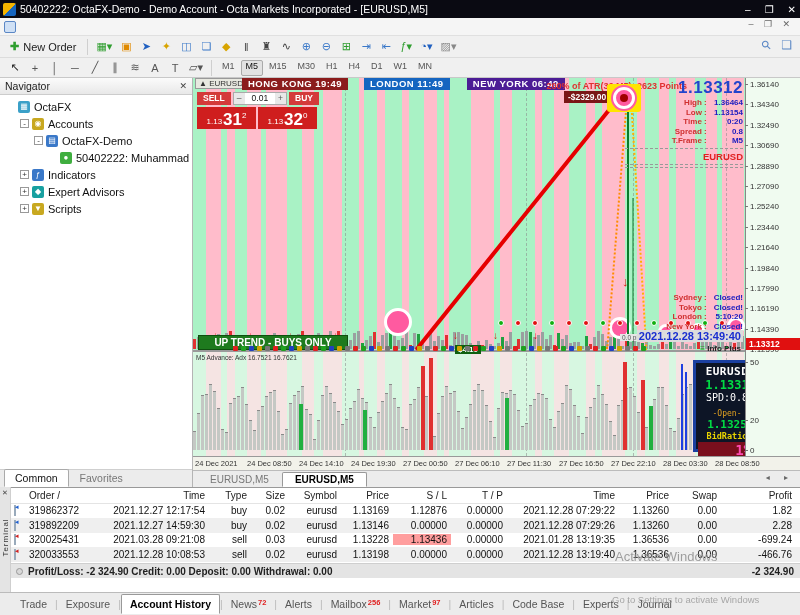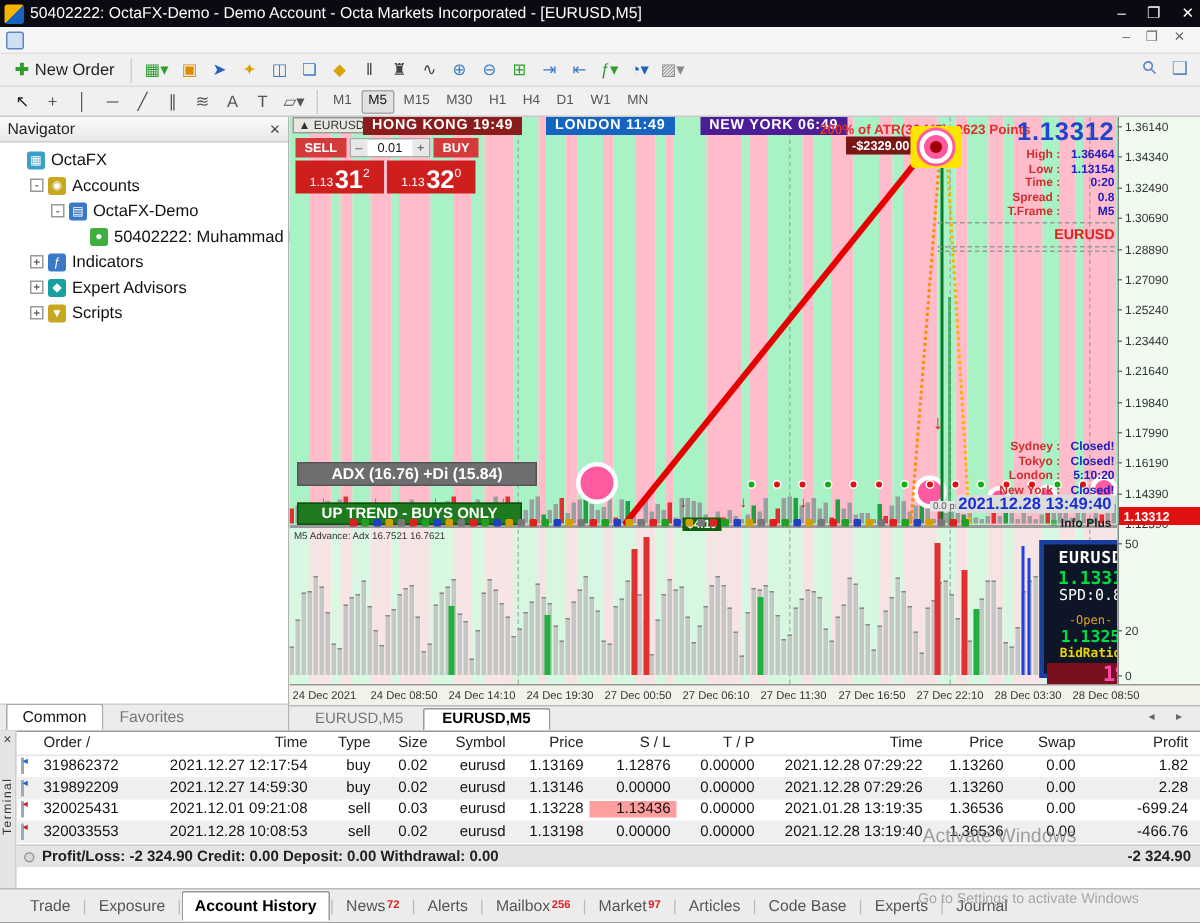--- a/index.html
+++ b/index.html
@@ -760,21 +760,20 @@
       </div>
       <div class="sess-status" id="sess-status">
           <div class="info-row"><span class="lbl">Sydney : </span><span class="val">Closed!</span></div>
           <div class="info-row"><span class="lbl">Tokyo : </span><span class="val">Closed!</span></div>
           <div class="info-row"><span class="lbl">London : </span><span class="val">5:10:20</span></div>
           <div class="info-row"><span class="lbl">New York : </span><span class="val">Closed!</span></div>
         </div>
       <div class="pips-note">0.0 pips | 8.. |</div>
       <div class="stamp">2021.12.28 13:49:40</div>
 
-      <div class="adx-bar">ADX (16.76)   +Di (15.84)</div>
       <div class="trend-banner">UP TREND - BUYS ONLY</div>
       <div class="price-lbl-sm">$4.10</div>
       <div class="ticker" id="ticker">
           <i style="background: rgb(224, 32, 32);"></i>
           <i style="background: rgb(32, 160, 32);"></i>
           <i style="background: rgb(32, 64, 192);"></i>
           <i style="background: rgb(208, 160, 0);"></i>
           <i style="background: rgb(119, 119, 119);"></i>
           <i style="background: rgb(224, 32, 32);"></i>
           <i style="background: rgb(32, 160, 32);"></i>
@@ -931,21 +930,21 @@
         <span class="tcell num" style="width: 58px;">0.00000</span>
         <span class="tcell num" style="width: 56px;">0.00000</span>
         <span class="tcell num" style="width: 112px;">2021.12.28 07:29:26</span>
         <span class="tcell num" style="width: 54px;">1.13260</span>
         <span class="tcell num" style="width: 48px;">0.00</span>
         <span class="tcell num" style="width: 75px;">2.28</span>
       </div>
       <div class="trow">
         <span class="tcell" style="width: 14px; padding: 0px;"><span class="doc-ico-row sell"></span></span>
         <span class="tcell" style="width: 66px;">320025431</span>
-        <span class="tcell num" style="width: 118px;">2021.12.01 09:21:08</span>
+        <span class="tcell num" style="width: 118px;">2021.03.28 09:21:08</span>
         <span class="tcell num" style="width: 42px;">sell</span>
         <span class="tcell num" style="width: 38px;">0.03</span>
         <span class="tcell num" style="width: 52px;">eurusd</span>
         <span class="tcell num" style="width: 52px;">1.13228</span>
         <span class="tcell num sl-hi" style="width: 58px;">1.13436</span>
         <span class="tcell num" style="width: 56px;">0.00000</span>
         <span class="tcell num" style="width: 112px;">2021.01.28 13:19:35</span>
         <span class="tcell num" style="width: 54px;">1.36536</span>
         <span class="tcell num" style="width: 48px;">0.00</span>
         <span class="tcell num" style="width: 75px;">-699.24</span>

